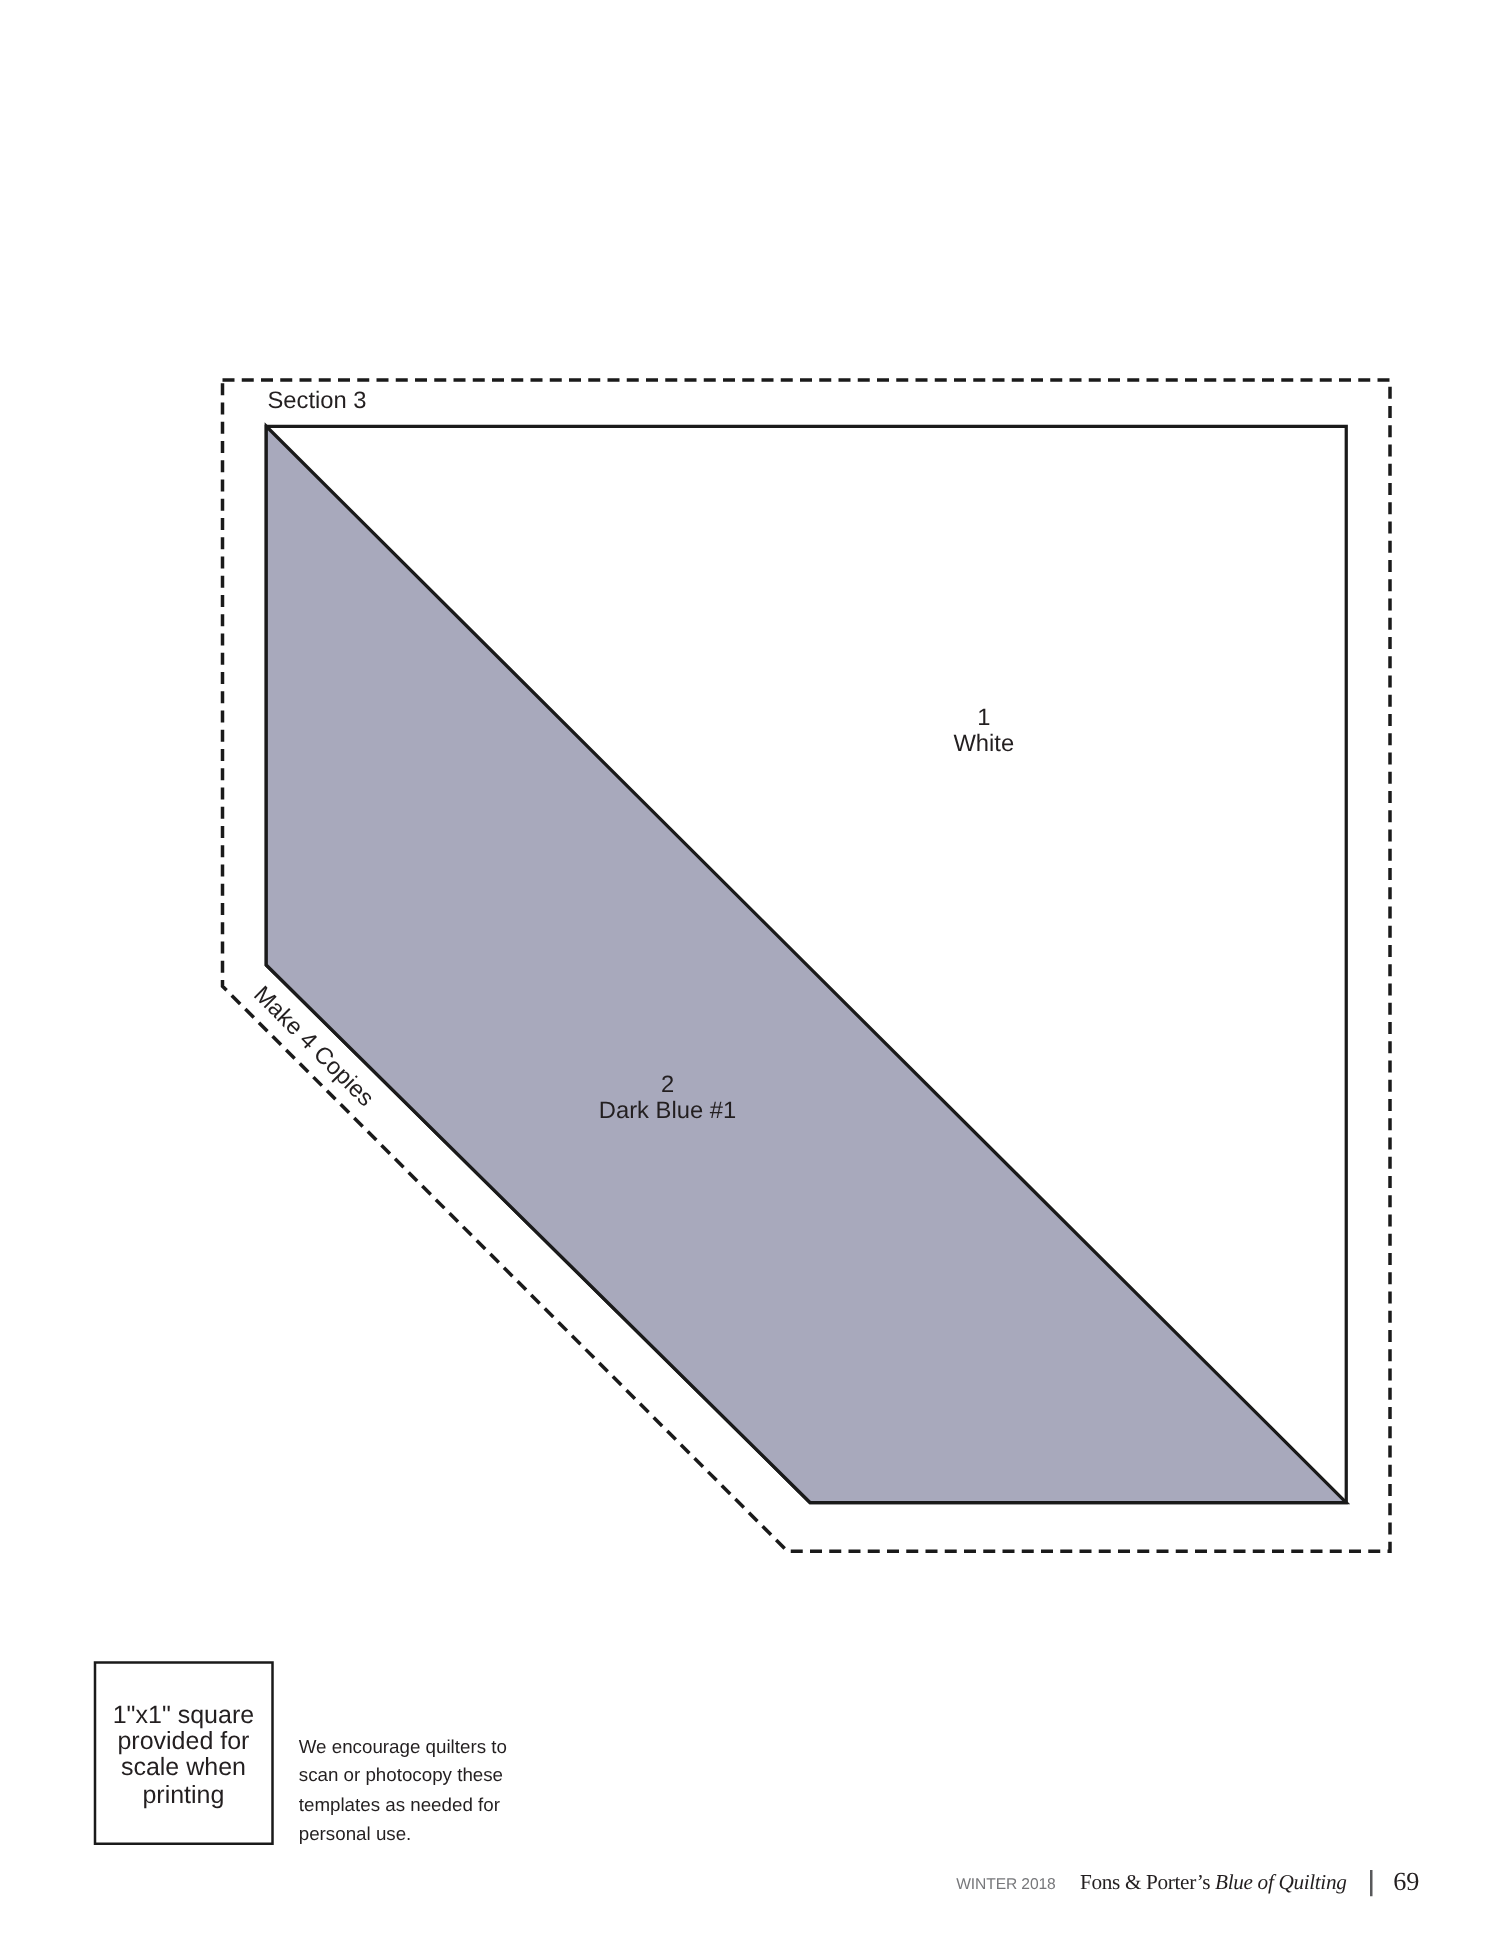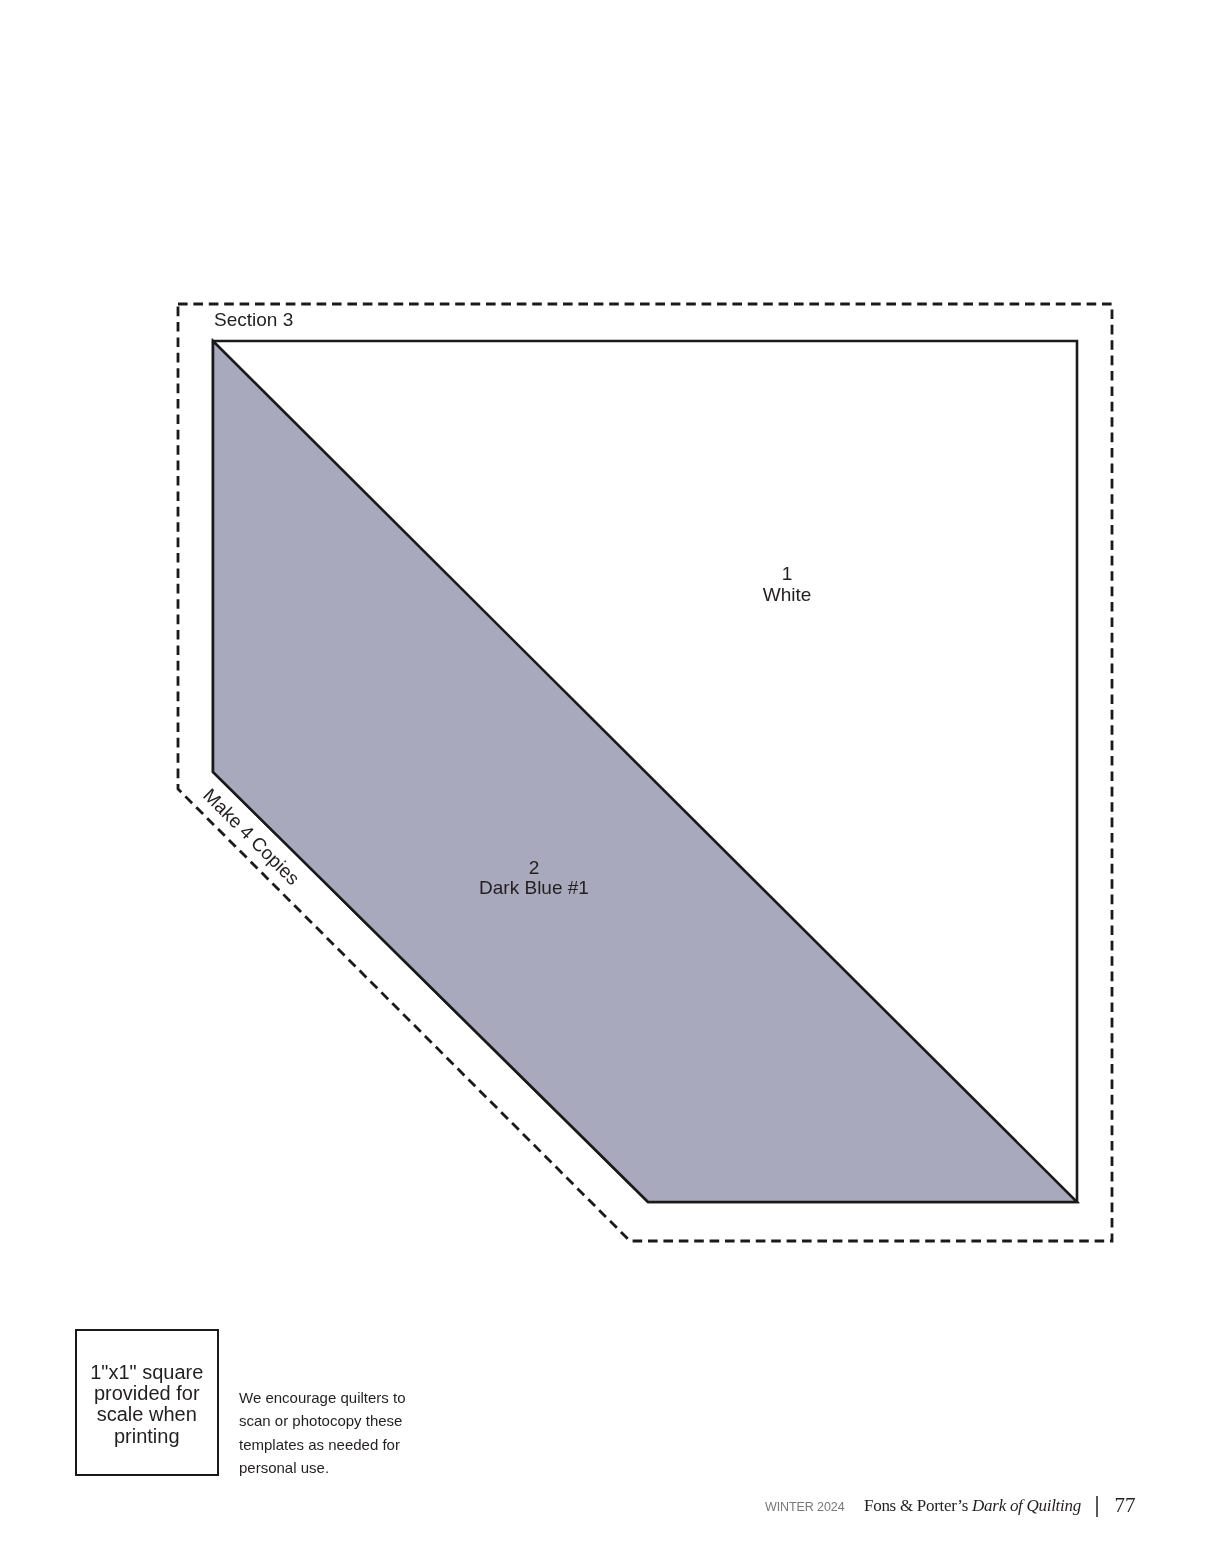--- a/index.html
+++ b/index.html
@@ -30,19 +30,19 @@
   <text x="202" y="796.5" font-size="19" fill="#231f20" transform="rotate(45 202 796.5)">Make 4 Copies</text>
 </svg>
 
 <div class="abs" style="left:75px;top:1329px;width:143.5px;height:147px;border:2.6px solid #1a1a1a;box-sizing:border-box;">
 
   <div class="abs" style="left:0;top:31px;width:100%;text-align:center;font-size:20px;line-height:21.2px;">1"x1" square<br>provided for<br>scale when<br>printing</div>
 </div>
 
 <div class="abs" style="left:239px;top:1386px;font-size:15px;line-height:23.45px;">We encourage quilters to<br>scan or photocopy these<br>templates as needed for<br>personal use.</div>
 
-<div class="abs" style="left:765px;top:1501px;font-size:12.5px;line-height:12.5px;letter-spacing:-0.1px;color:#77787b;">WINTER 2024</div>
+<div class="abs" style="left:765px;top:1501px;font-size:12.5px;line-height:12.5px;letter-spacing:-0.1px;color:#77787b;">WINTER 2018</div>
 
-<div class="abs" style="left:864px;top:1496.8px;font-size:17px;line-height:17px;letter-spacing:-0.28px;font-family:'Liberation Serif',serif;color:#231f20;">Fons &amp; Porter’s <i>Dark of Quilting</i></div>
+<div class="abs" style="left:864px;top:1496.8px;font-size:17px;line-height:17px;letter-spacing:-0.28px;font-family:'Liberation Serif',serif;color:#231f20;">Fons &amp; Porter’s <i>Blue of Quilting</i></div>
 
 <div class="abs" style="left:1096px;top:1496px;width:2px;height:20.5px;background:#58595b;"></div>
 
-<div class="abs" style="left:1114.5px;top:1495.4px;font-size:21px;line-height:21px;font-family:'Liberation Serif',serif;color:#231f20;">77</div>
+<div class="abs" style="left:1114.5px;top:1495.4px;font-size:21px;line-height:21px;font-family:'Liberation Serif',serif;color:#231f20;">69</div>
 
 </body></html>

